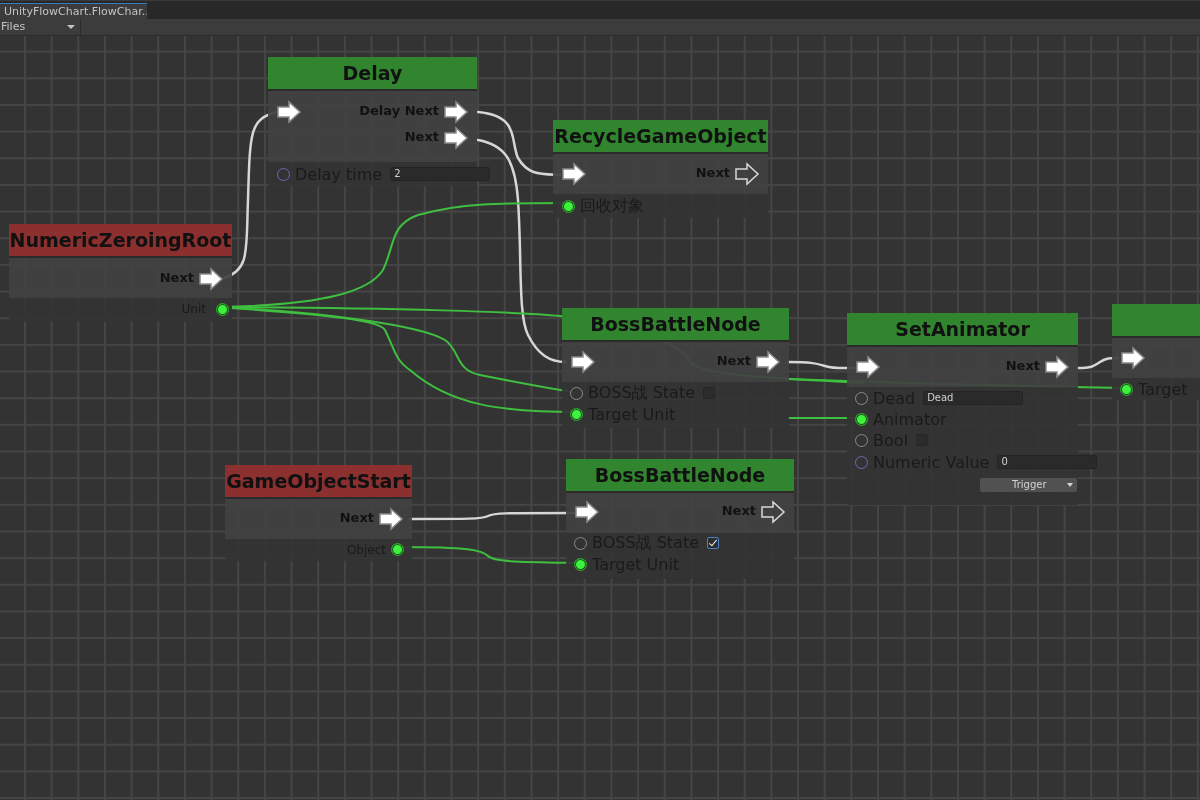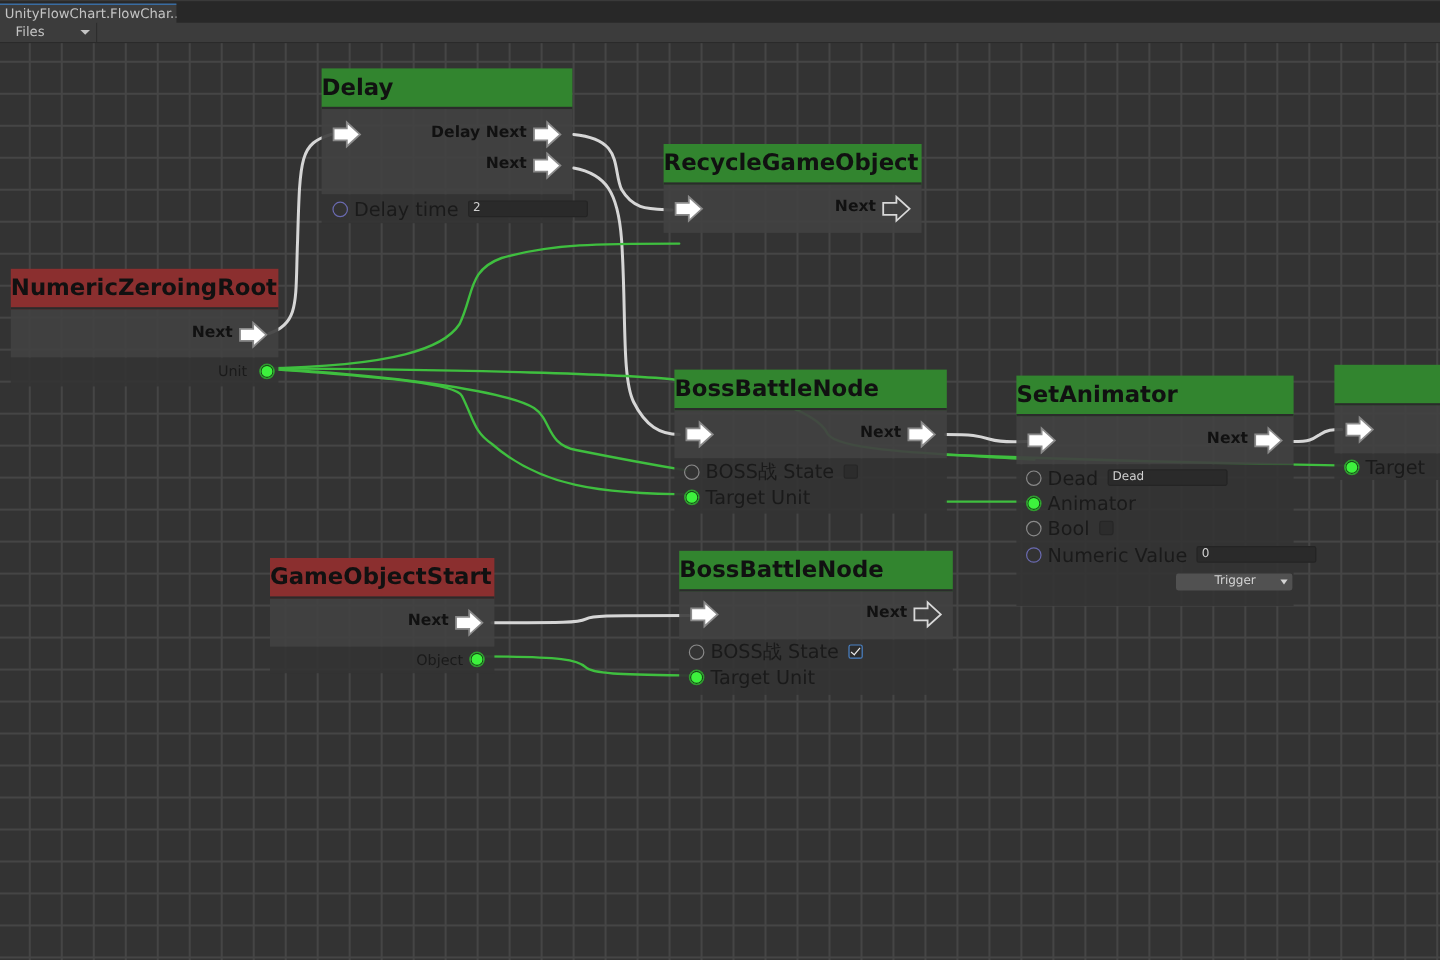--- a/index.html
+++ b/index.html
@@ -3,37 +3,37 @@
 <meta charset="utf-8">
 <style>
   * { box-sizing: border-box; margin: 0; padding: 0; }
   html, body { width: 1200px; height: 800px; overflow: hidden; background: #333333; font-family: "DejaVu Sans", "Liberation Sans", sans-serif; }
   #app { position: relative; width: 1200px; height: 800px; overflow: hidden; }
 
   
   .tabbar { position: absolute; left: 0; top: 0; width: 1200px; height: 19px; background: #282828; border-top: 1px solid #3a3a3a; }
   .tab { position: absolute; left: 0; top: 2px; height: 17px; width: 147px; background: #3c3c3c; border-top: 1px solid #3a79bb; color: #c4c4c4; font-size: 11px; line-height: 16px; padding-left: 4px; white-space: nowrap; overflow: hidden; }
   .toolbar { position: absolute; left: 0; top: 19px; width: 1200px; height: 17px; background: #3c3c3c; border-bottom: 1px solid #2a2a2a; }
-  .files-menu { position: absolute; left: 0; top: 0; width: 81px; height: 16px; border-right: 1px solid #2d2d2d; color: #c4c4c4; font-size: 11px; line-height: 16px; padding-left: 13px; }
+  .files-menu { position: absolute; left: 0; top: 0; width: 81px; height: 16px; border-right: 1px solid #2d2d2d; color: #c4c4c4; font-size: 11px; line-height: 16px; padding-left: 1px; }
   .files-menu .caret { position: absolute; right: 5px; top: 6px; width: 0; height: 0; border-left: 4px solid transparent; border-right: 4px solid transparent; border-top: 4px solid #c4c4c4; }
 
   
   .canvas { position: absolute; left: 0; top: 36px; width: 1200px; height: 764px; overflow: hidden;
     background-color: #333333;
     background-image:
       linear-gradient(to right, #454545 0, #454545 2px, transparent 2px),
       linear-gradient(to bottom, #454545 0, #454545 2px, transparent 2px);
     background-size: 26.667px 26.667px;
     background-position: 24px -12px;
   }
   svg.wires { position: absolute; left: 0; top: -36px; width: 1200px; height: 800px; pointer-events: none; z-index: 1; }
 
   
   .node { position: absolute; z-index: 2; }
-  .node .head { height: 34px; color: #111; font-size: 19px; font-weight: bold; text-align: left; line-height: 33px; white-space: nowrap; overflow: hidden; border-bottom: 2px solid #2b2b2b; }
+  .node .head { height: 34px; color: #111; font-size: 19px; font-weight: bold; text-align: center; line-height: 33px; white-space: nowrap; overflow: hidden; border-bottom: 2px solid #2b2b2b; }
   .node .head.green { background: #32852f; }
   .node .head.red { background: #8b2f2f; }
   .node .flow { position: relative; background: rgba(66,66,66,0.93); }
   .node .fields { position: relative; background: rgba(52,52,52,0.93); }
 
   .arrow-in, .arrow-out { position: absolute; width: 26px; height: 24px; }
   .flow-label { position: absolute; font-size: 13px; font-weight: bold; color: #111; white-space: nowrap; text-align: right; }
 
   .field-row { position: absolute; left: 0; height: 20px; display: flex; align-items: center; }
   .port { width: 13px; height: 13px; border-radius: 50%; border: 1.5px solid #8a8a8a; background: transparent; margin-right: 5px; flex: none; }
@@ -112,20 +112,26 @@
       <div class="head green">RecycleGameObject</div>
       <div class="flow" style="height:40px;">
         <svg class="arrow-in" style="left:8px; top:8px;" viewBox="0 0 26 24">
             <path d="M2,7 H13 V2 L24,12 L13,22 V17 H2 Z" fill="#fff" stroke="#8a8a8a" stroke-width="1.5"></path>
           </svg>
         <span class="flow-label" style="right:38px; top:11px;">Next</span>
         <svg class="arrow-out" style="right:8px; top:8px;" viewBox="0 0 26 24">
             <path d="M2,7 H13 V2 L24,12 L13,22 V17 H2 Z" fill="none" stroke="#d8d8d8" stroke-width="1.5"></path>
           </svg>
       </div>
+      <div class="fields" style="height:24px;">
+        <div class="field-row" style="left:9px; top:2px;">
+          <span class="port on"></span>
+          <span class="field-label">回收对象</span>
+        </div>
+      </div>
     </div>
 
     <div class="node" style="left:9px; top:188px; width:223px;">
       <div class="head red">NumericZeroingRoot</div>
       <div class="flow" style="height:40px;">
         <span class="flow-label" style="right:38px; top:12px;">Next</span>
         <svg class="arrow-out" style="right:8px; top:9px;" viewBox="0 0 26 24">
             <path d="M2,7 H13 V2 L24,12 L13,22 V17 H2 Z" fill="#fff" stroke="#8a8a8a" stroke-width="1.5"></path>
           </svg>
       </div>

